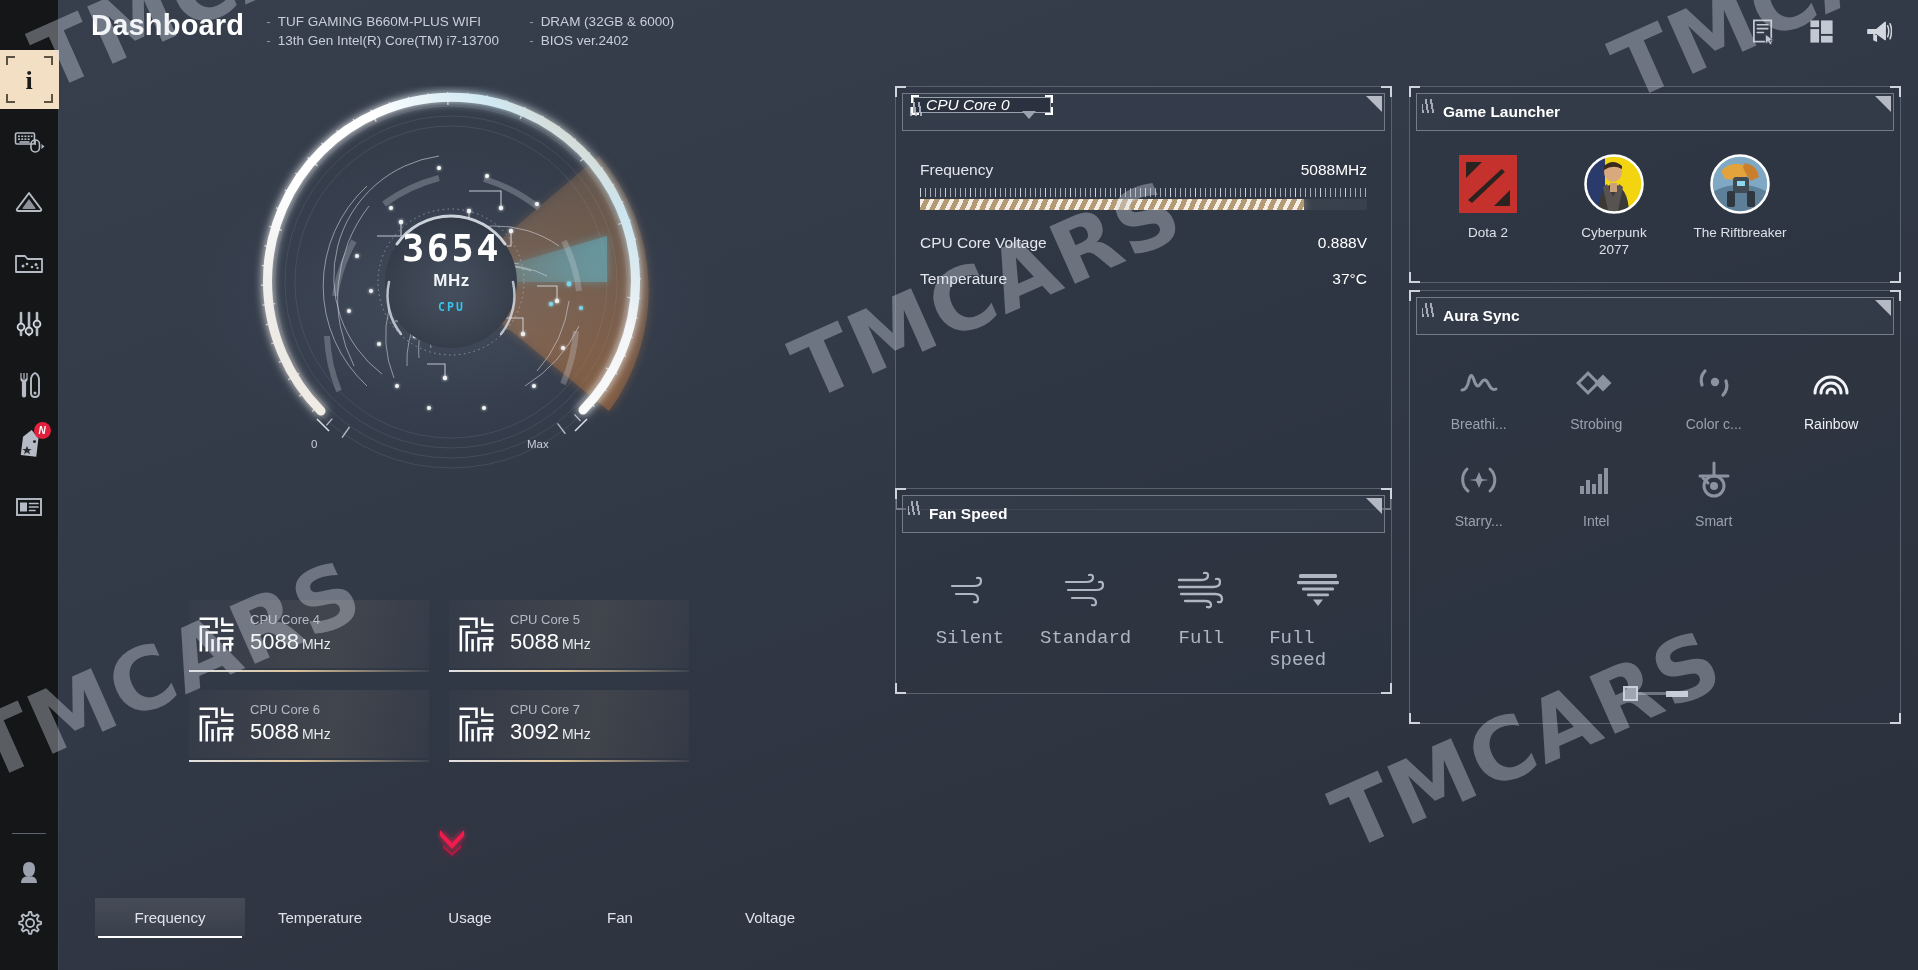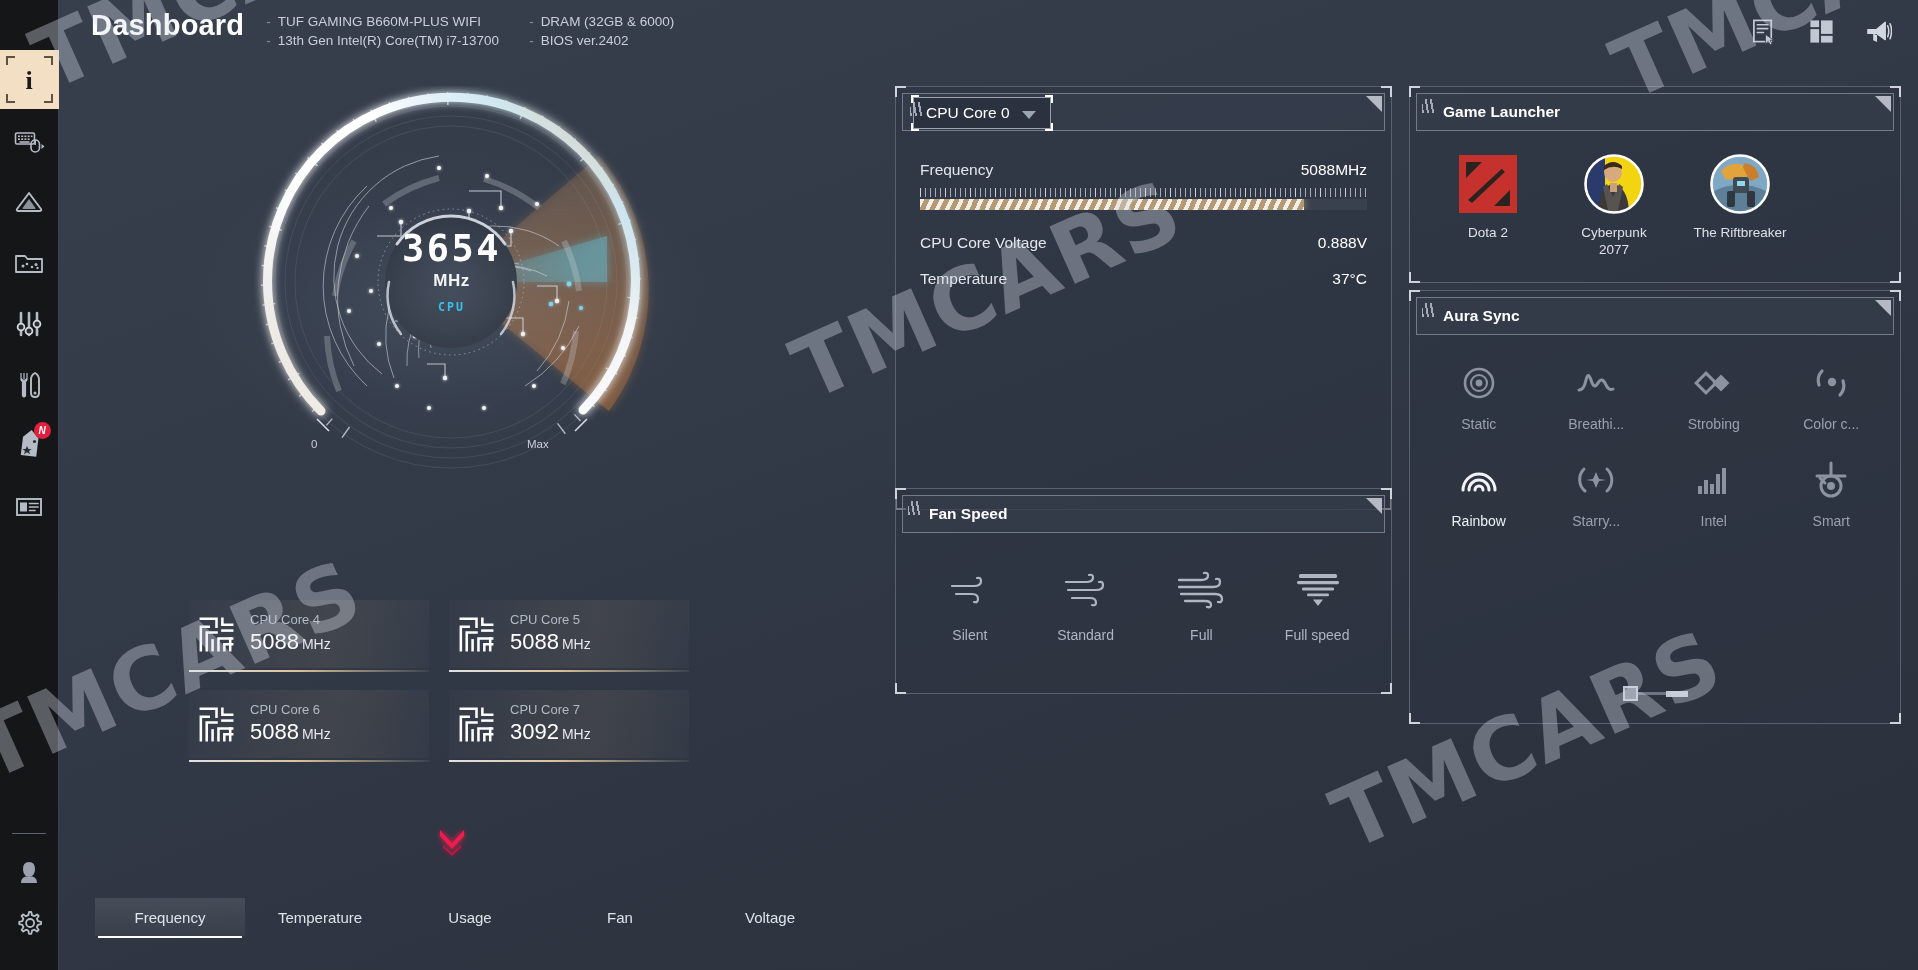--- a/index.html
+++ b/index.html
@@ -187,25 +187,26 @@
     width: 0; height: 0;
     border-top: 16px solid #c2c8d2;
     border-left: 16px solid transparent;
     opacity:.9;
   }
   .panel-title { margin-left: 26px; font-size: 15.5px; font-weight: bold; color:#fff; }
 
   
   .dd-box {
     position:absolute; left: 10px; top: 3px;
-    width: 138px; height: 32px;
+    width: 138px; height: 16px;
     border: 1px solid #9aa1ad;
     display:flex; align-items:center;
     background: rgba(40,46,58,.7);
     cursor:pointer;
+    font-style:italic;
   }
   .dd-box .ddc { position:absolute; width:8px; height:8px; border:2px solid #ffffff; }
   .dd-box .ddc-tl { top:-3px; left:-3px; border-right:none; border-bottom:none; }
   .dd-box .ddc-tr { top:-3px; right:-3px; border-left:none; border-bottom:none; }
   .dd-box .ddc-bl { bottom:-3px; left:-3px; border-right:none; border-top:none; }
   .dd-box .ddc-br { bottom:-3px; right:-3px; border-left:none; border-top:none; }
   .dd-label { margin-left: 12px; font-size: 15.5px; color:#ffffff; }
   .dd-arrow {
     position:absolute; right: 14px; top: 13px;
     width:0;height:0;border-left:7px solid transparent;border-right:7px solid transparent;
@@ -239,21 +240,21 @@
     box-shadow: 0 0 8px rgba(230,205,165,.55);
   }
   .spacer-24 { height: 24px; }
 
   
   .fan-grid {
     display:flex; padding: 30px 16px 0 16px; justify-content: space-around;
   }
   .fan-item { display:flex; flex-direction:column; align-items:center; cursor:pointer; width: 96px; }
   .fan-ico { width: 52px; height: 42px; }
-  .fan-label { margin-top: 16px; font-size: 14px; color:#aeb5c2; }
+  .fan-label { margin-top: 16px; font-size: 19px; color:#aeb5c2;font-family:Liberation Mono, monospace; }
 
   
   .game-grid { display:flex; padding: 16px 0 0 30px; gap: 30px; }
   .game-item { width: 96px; display:flex; flex-direction:column; align-items:center; cursor:pointer; }
   .game-thumb { width: 62px; height: 62px; }
   .game-name { margin-top: 9px; font-size: 13.5px; color:#dde1e8; text-align:center; line-height: 17px; }
 
   
   .aura-grid {
     display:grid; grid-template-columns: repeat(4, 1fr);
@@ -968,28 +969,20 @@
         <span class="pcorner pc-br"></span>
 
       <div class="panel-head">
         <span class="grip"></span>
         <span class="resize-tri"></span>
         <span class="panel-title">Aura Sync</span>
       </div>
 
       <div class="aura-grid">
 
-        <div class="aura-item">
-          <svg class="aura-ico" viewBox="0 0 40 40">
-            <circle cx="20" cy="20" r="14" fill="none" stroke="#8b92a0" stroke-width="2.6"></circle>
-            <circle cx="20" cy="20" r="8" fill="none" stroke="#8b92a0" stroke-width="2"></circle>
-            <circle cx="20" cy="20" r="3.4" fill="#8b92a0"></circle>
-          </svg>
-          <span class="aura-label">Static</span>
-        </div>
 
         <div class="aura-item">
           <svg class="aura-ico" viewBox="0 0 40 40">
             <path d="M3 27 Q8 27 10 17 Q12 8 15 17 Q18 27 22 20 Q26 13 30 22 Q33 28 37 26" fill="none" stroke="#8b92a0" stroke-width="3" stroke-linecap="round" stroke-linejoin="round"></path>
           </svg>
           <span class="aura-label">Breathi...</span>
         </div>
 
         <div class="aura-item">
           <svg class="aura-ico" viewBox="0 0 40 40">

